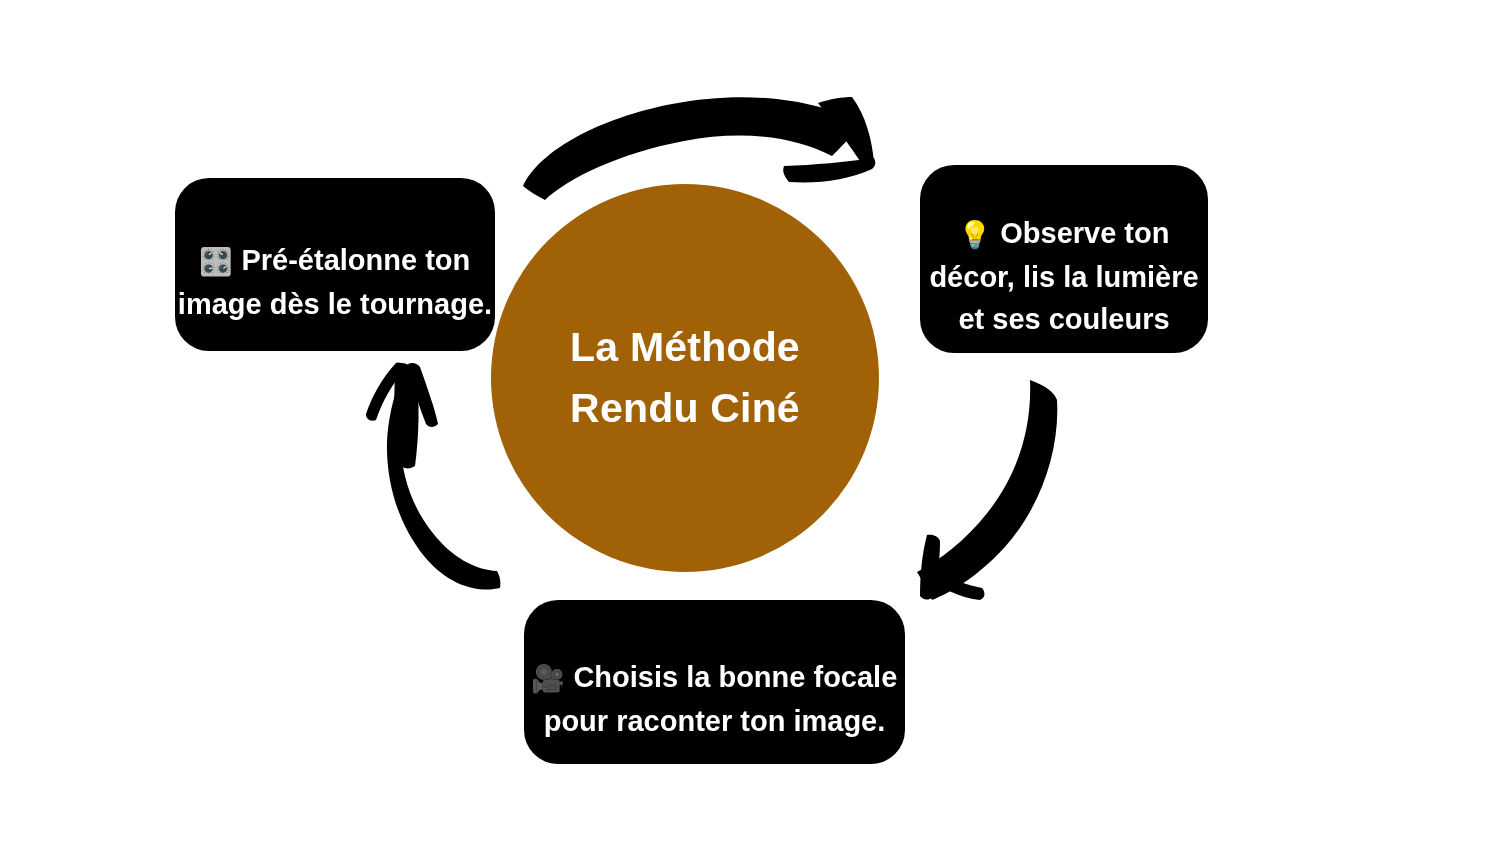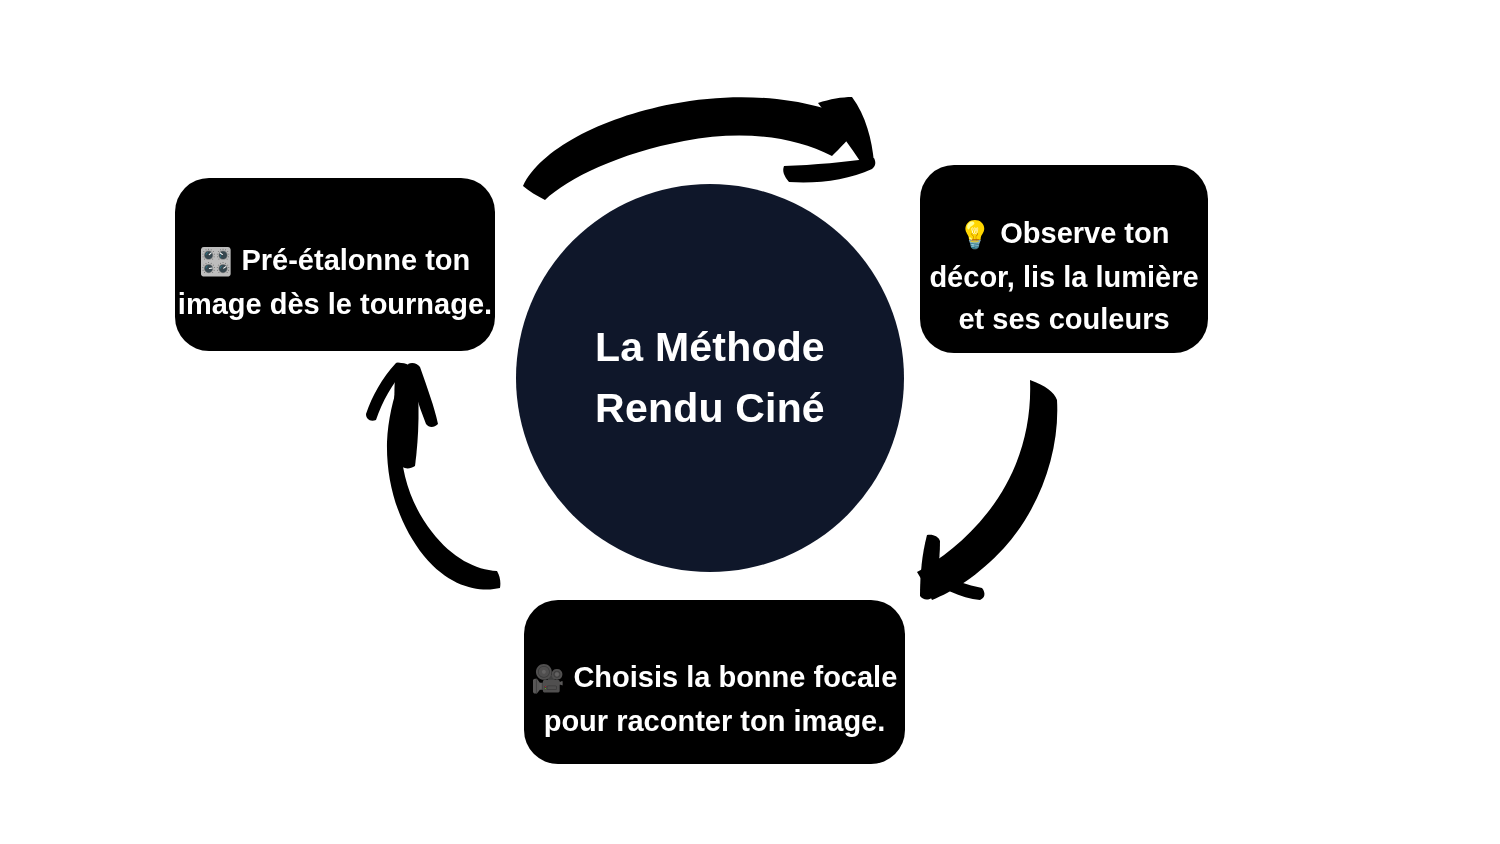--- a/index.html
+++ b/index.html
@@ -27,26 +27,26 @@
     left: 0;
     top: 0;
     width: 1500px;
     height: 844px;
     pointer-events: none;
   }
 
   
   .center-circle {
     position: absolute;
-    left: 516px;
+    left: 491px;
     top: 184px;
     width: 388px;
     height: 388px;
     border-radius: 50%;
-    background: #0f172a;
+    background: #a16207;
     display: flex;
     align-items: center;
     justify-content: center;
     text-align: center;
     box-sizing: border-box;
   }
   .center-circle-title {
     color: #ffffff;
     font-size: 41px;
     font-weight: bold;

